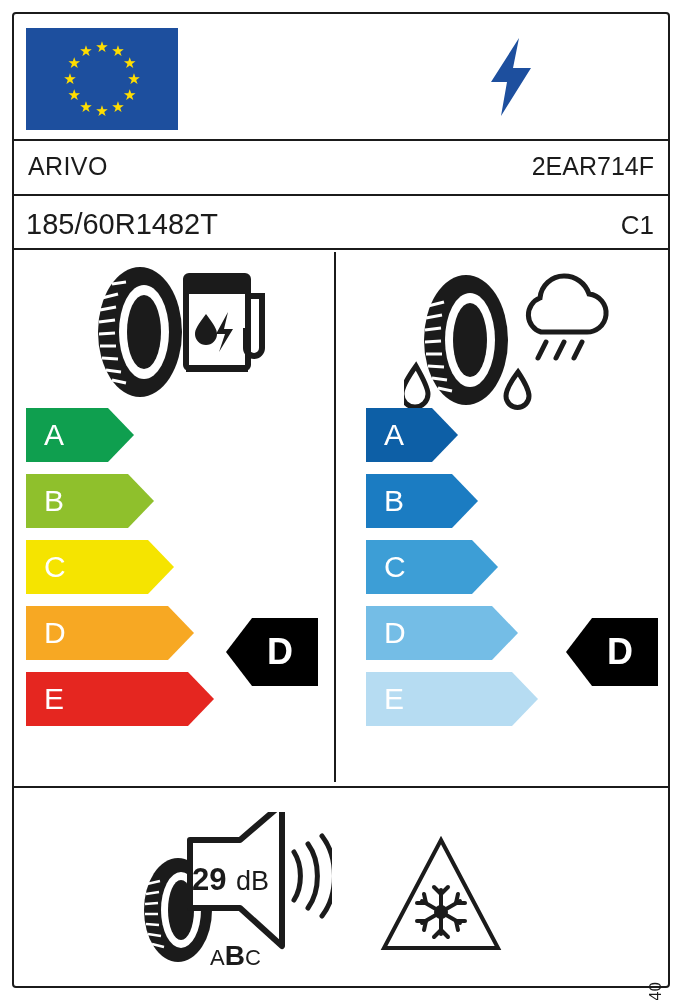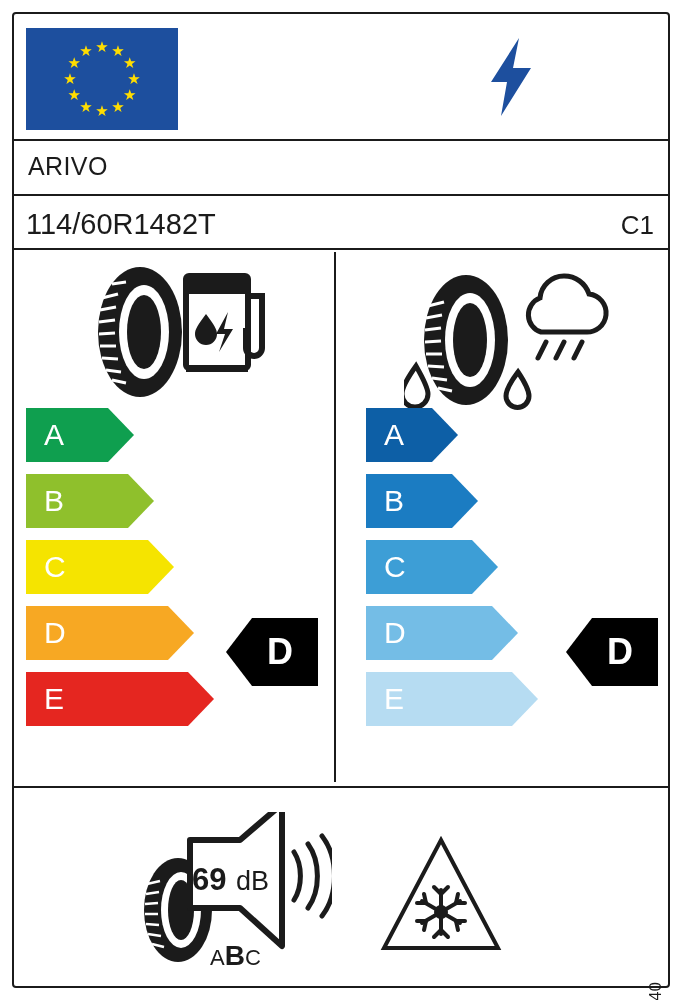--- a/index.html
+++ b/index.html
@@ -239,24 +239,25 @@
     </svg>
   </div>
 
   <div class="qr">
     <div class="qrgrid" id="qrgrid"><i style="background: rgb(17, 17, 17);"></i><i style="background: rgb(17, 17, 17);"></i><i style="background: rgb(17, 17, 17);"></i><i style="background: rgb(17, 17, 17);"></i><i style="background: rgb(17, 17, 17);"></i><i style="background: rgb(17, 17, 17);"></i><i style="background: rgb(17, 17, 17);"></i><i style="background: rgb(17, 17, 17);"></i><i style="background: rgb(17, 17, 17);"></i><i style="background: rgb(17, 17, 17);"></i><i style="background: rgb(17, 17, 17);"></i><i style="background: rgb(17, 17, 17);"></i><i style="background: rgb(17, 17, 17);"></i><i style="background: rgb(17, 17, 17);"></i><i style="background: rgb(255, 255, 255);"></i><i style="background: rgb(255, 255, 255);"></i><i style="background: rgb(17, 17, 17);"></i><i style="background: rgb(255, 255, 255);"></i><i style="background: rgb(17, 17, 17);"></i><i style="background: rgb(17, 17, 17);"></i><i style="background: rgb(17, 17, 17);"></i><i style="background: rgb(17, 17, 17);"></i><i style="background: rgb(17, 17, 17);"></i><i style="background: rgb(17, 17, 17);"></i><i style="background: rgb(17, 17, 17);"></i><i style="background: rgb(17, 17, 17);"></i><i style="background: rgb(255, 255, 255);"></i><i style="background: rgb(255, 255, 255);"></i><i style="background: rgb(255, 255, 255);"></i><i style="background: rgb(255, 255, 255);"></i><i style="background: rgb(255, 255, 255);"></i><i style="background: rgb(17, 17, 17);"></i><i style="background: rgb(17, 17, 17);"></i><i style="background: rgb(255, 255, 255);"></i><i style="background: rgb(17, 17, 17);"></i><i style="background: rgb(17, 17, 17);"></i><i style="background: rgb(17, 17, 17);"></i><i style="background: rgb(17, 17, 17);"></i><i style="background: rgb(17, 17, 17);"></i><i style="background: rgb(17, 17, 17);"></i><i style="background: rgb(255, 255, 255);"></i><i style="background: rgb(255, 255, 255);"></i><i style="background: rgb(17, 17, 17);"></i><i style="background: rgb(17, 17, 17);"></i><i style="background: rgb(255, 255, 255);"></i><i style="background: rgb(255, 255, 255);"></i><i style="background: rgb(255, 255, 255);"></i><i style="background: rgb(255, 255, 255);"></i><i style="background: rgb(255, 255, 255);"></i><i style="background: rgb(17, 17, 17);"></i><i style="background: rgb(17, 17, 17);"></i><i style="background: rgb(255, 255, 255);"></i><i style="background: rgb(17, 17, 17);"></i><i style="background: rgb(17, 17, 17);"></i><i style="background: rgb(17, 17, 17);"></i><i style="background: rgb(255, 255, 255);"></i><i style="background: rgb(17, 17, 17);"></i><i style="background: rgb(17, 17, 17);"></i><i style="background: rgb(17, 17, 17);"></i><i style="background: rgb(255, 255, 255);"></i><i style="background: rgb(255, 255, 255);"></i><i style="background: rgb(17, 17, 17);"></i><i style="background: rgb(17, 17, 17);"></i><i style="background: rgb(255, 255, 255);"></i><i style="background: rgb(255, 255, 255);"></i><i style="background: rgb(255, 255, 255);"></i><i style="background: rgb(17, 17, 17);"></i><i style="background: rgb(255, 255, 255);"></i><i style="background: rgb(17, 17, 17);"></i><i style="background: rgb(255, 255, 255);"></i><i style="background: rgb(17, 17, 17);"></i><i style="background: rgb(17, 17, 17);"></i><i style="background: rgb(17, 17, 17);"></i><i style="background: rgb(255, 255, 255);"></i><i style="background: rgb(17, 17, 17);"></i><i style="background: rgb(17, 17, 17);"></i><i style="background: rgb(255, 255, 255);"></i><i style="background: rgb(17, 17, 17);"></i><i style="background: rgb(17, 17, 17);"></i><i style="background: rgb(17, 17, 17);"></i><i style="background: rgb(255, 255, 255);"></i><i style="background: rgb(17, 17, 17);"></i><i style="background: rgb(255, 255, 255);"></i><i style="background: rgb(17, 17, 17);"></i><i style="background: rgb(17, 17, 17);"></i><i style="background: rgb(255, 255, 255);"></i><i style="background: rgb(255, 255, 255);"></i><i style="background: rgb(255, 255, 255);"></i><i style="background: rgb(255, 255, 255);"></i><i style="background: rgb(255, 255, 255);"></i><i style="background: rgb(17, 17, 17);"></i><i style="background: rgb(255, 255, 255);"></i><i style="background: rgb(255, 255, 255);"></i><i style="background: rgb(17, 17, 17);"></i><i style="background: rgb(255, 255, 255);"></i><i style="background: rgb(17, 17, 17);"></i><i style="background: rgb(17, 17, 17);"></i><i style="background: rgb(17, 17, 17);"></i><i style="background: rgb(255, 255, 255);"></i><i style="background: rgb(17, 17, 17);"></i><i style="background: rgb(17, 17, 17);"></i><i style="background: rgb(255, 255, 255);"></i><i style="background: rgb(17, 17, 17);"></i><i style="background: rgb(17, 17, 17);"></i><i style="background: rgb(17, 17, 17);"></i><i style="background: rgb(255, 255, 255);"></i><i style="background: rgb(17, 17, 17);"></i><i style="background: rgb(255, 255, 255);"></i><i style="background: rgb(17, 17, 17);"></i><i style="background: rgb(255, 255, 255);"></i><i style="background: rgb(17, 17, 17);"></i><i style="background: rgb(17, 17, 17);"></i><i style="background: rgb(255, 255, 255);"></i><i style="background: rgb(17, 17, 17);"></i><i style="background: rgb(17, 17, 17);"></i><i style="background: rgb(17, 17, 17);"></i><i style="background: rgb(17, 17, 17);"></i><i style="background: rgb(17, 17, 17);"></i><i style="background: rgb(17, 17, 17);"></i><i style="background: rgb(255, 255, 255);"></i><i style="background: rgb(17, 17, 17);"></i><i style="background: rgb(17, 17, 17);"></i><i style="background: rgb(17, 17, 17);"></i><i style="background: rgb(255, 255, 255);"></i><i style="background: rgb(17, 17, 17);"></i><i style="background: rgb(17, 17, 17);"></i><i style="background: rgb(255, 255, 255);"></i><i style="background: rgb(255, 255, 255);"></i><i style="background: rgb(255, 255, 255);"></i><i style="background: rgb(255, 255, 255);"></i><i style="background: rgb(255, 255, 255);"></i><i style="background: rgb(17, 17, 17);"></i><i style="background: rgb(255, 255, 255);"></i><i style="background: rgb(17, 17, 17);"></i><i style="background: rgb(17, 17, 17);"></i><i style="background: rgb(255, 255, 255);"></i><i style="background: rgb(255, 255, 255);"></i><i style="background: rgb(17, 17, 17);"></i><i style="background: rgb(255, 255, 255);"></i><i style="background: rgb(255, 255, 255);"></i><i style="background: rgb(17, 17, 17);"></i><i style="background: rgb(17, 17, 17);"></i><i style="background: rgb(17, 17, 17);"></i><i style="background: rgb(17, 17, 17);"></i><i style="background: rgb(255, 255, 255);"></i><i style="background: rgb(255, 255, 255);"></i><i style="background: rgb(255, 255, 255);"></i><i style="background: rgb(255, 255, 255);"></i><i style="background: rgb(255, 255, 255);"></i><i style="background: rgb(17, 17, 17);"></i><i style="background: rgb(17, 17, 17);"></i><i style="background: rgb(17, 17, 17);"></i><i style="background: rgb(17, 17, 17);"></i><i style="background: rgb(17, 17, 17);"></i><i style="background: rgb(17, 17, 17);"></i><i style="background: rgb(17, 17, 17);"></i><i style="background: rgb(17, 17, 17);"></i><i style="background: rgb(17, 17, 17);"></i><i style="background: rgb(255, 255, 255);"></i><i style="background: rgb(255, 255, 255);"></i><i style="background: rgb(255, 255, 255);"></i><i style="background: rgb(255, 255, 255);"></i><i style="background: rgb(255, 255, 255);"></i><i style="background: rgb(17, 17, 17);"></i><i style="background: rgb(17, 17, 17);"></i><i style="background: rgb(17, 17, 17);"></i><i style="background: rgb(17, 17, 17);"></i><i style="background: rgb(17, 17, 17);"></i><i style="background: rgb(17, 17, 17);"></i><i style="background: rgb(17, 17, 17);"></i><i style="background: rgb(17, 17, 17);"></i><i style="background: rgb(17, 17, 17);"></i><i style="background: rgb(17, 17, 17);"></i><i style="background: rgb(17, 17, 17);"></i><i style="background: rgb(17, 17, 17);"></i><i style="background: rgb(255, 255, 255);"></i><i style="background: rgb(17, 17, 17);"></i><i style="background: rgb(17, 17, 17);"></i><i style="background: rgb(255, 255, 255);"></i><i style="background: rgb(17, 17, 17);"></i><i style="background: rgb(17, 17, 17);"></i><i style="background: rgb(17, 17, 17);"></i><i style="background: rgb(255, 255, 255);"></i><i style="background: rgb(255, 255, 255);"></i><i style="background: rgb(17, 17, 17);"></i><i style="background: rgb(255, 255, 255);"></i><i style="background: rgb(255, 255, 255);"></i><i style="background: rgb(17, 17, 17);"></i><i style="background: rgb(17, 17, 17);"></i><i style="background: rgb(17, 17, 17);"></i><i style="background: rgb(17, 17, 17);"></i><i style="background: rgb(255, 255, 255);"></i><i style="background: rgb(255, 255, 255);"></i><i style="background: rgb(255, 255, 255);"></i><i style="background: rgb(255, 255, 255);"></i><i style="background: rgb(255, 255, 255);"></i><i style="background: rgb(255, 255, 255);"></i><i style="background: rgb(17, 17, 17);"></i><i style="background: rgb(17, 17, 17);"></i><i style="background: rgb(255, 255, 255);"></i><i style="background: rgb(255, 255, 255);"></i><i style="background: rgb(255, 255, 255);"></i><i style="background: rgb(255, 255, 255);"></i><i style="background: rgb(255, 255, 255);"></i><i style="background: rgb(17, 17, 17);"></i><i style="background: rgb(17, 17, 17);"></i><i style="background: rgb(255, 255, 255);"></i><i style="background: rgb(255, 255, 255);"></i><i style="background: rgb(17, 17, 17);"></i><i style="background: rgb(17, 17, 17);"></i><i style="background: rgb(17, 17, 17);"></i><i style="background: rgb(255, 255, 255);"></i><i style="background: rgb(17, 17, 17);"></i><i style="background: rgb(255, 255, 255);"></i><i style="background: rgb(17, 17, 17);"></i><i style="background: rgb(17, 17, 17);"></i><i style="background: rgb(17, 17, 17);"></i><i style="background: rgb(255, 255, 255);"></i><i style="background: rgb(255, 255, 255);"></i><i style="background: rgb(255, 255, 255);"></i><i style="background: rgb(255, 255, 255);"></i><i style="background: rgb(17, 17, 17);"></i><i style="background: rgb(255, 255, 255);"></i><i style="background: rgb(255, 255, 255);"></i><i style="background: rgb(17, 17, 17);"></i><i style="background: rgb(255, 255, 255);"></i><i style="background: rgb(255, 255, 255);"></i><i style="background: rgb(17, 17, 17);"></i><i style="background: rgb(255, 255, 255);"></i><i style="background: rgb(17, 17, 17);"></i><i style="background: rgb(17, 17, 17);"></i><i style="background: rgb(255, 255, 255);"></i><i style="background: rgb(17, 17, 17);"></i><i style="background: rgb(255, 255, 255);"></i><i style="background: rgb(17, 17, 17);"></i><i style="background: rgb(255, 255, 255);"></i><i style="background: rgb(255, 255, 255);"></i><i style="background: rgb(255, 255, 255);"></i><i style="background: rgb(255, 255, 255);"></i><i style="background: rgb(17, 17, 17);"></i><i style="background: rgb(17, 17, 17);"></i><i style="background: rgb(17, 17, 17);"></i><i style="background: rgb(17, 17, 17);"></i><i style="background: rgb(17, 17, 17);"></i><i style="background: rgb(255, 255, 255);"></i><i style="background: rgb(255, 255, 255);"></i><i style="background: rgb(255, 255, 255);"></i><i style="background: rgb(17, 17, 17);"></i><i style="background: rgb(17, 17, 17);"></i><i style="background: rgb(255, 255, 255);"></i><i style="background: rgb(255, 255, 255);"></i><i style="background: rgb(255, 255, 255);"></i><i style="background: rgb(255, 255, 255);"></i><i style="background: rgb(17, 17, 17);"></i><i style="background: rgb(17, 17, 17);"></i><i style="background: rgb(17, 17, 17);"></i><i style="background: rgb(255, 255, 255);"></i><i style="background: rgb(17, 17, 17);"></i><i style="background: rgb(255, 255, 255);"></i><i style="background: rgb(255, 255, 255);"></i><i style="background: rgb(255, 255, 255);"></i><i style="background: rgb(17, 17, 17);"></i><i style="background: rgb(17, 17, 17);"></i><i style="background: rgb(255, 255, 255);"></i><i style="background: rgb(255, 255, 255);"></i><i style="background: rgb(255, 255, 255);"></i><i style="background: rgb(17, 17, 17);"></i><i style="background: rgb(255, 255, 255);"></i><i style="background: rgb(17, 17, 17);"></i><i style="background: rgb(17, 17, 17);"></i><i style="background: rgb(17, 17, 17);"></i><i style="background: rgb(255, 255, 255);"></i><i style="background: rgb(255, 255, 255);"></i><i style="background: rgb(255, 255, 255);"></i><i style="background: rgb(17, 17, 17);"></i><i style="background: rgb(255, 255, 255);"></i><i style="background: rgb(255, 255, 255);"></i><i style="background: rgb(17, 17, 17);"></i><i style="background: rgb(255, 255, 255);"></i><i style="background: rgb(255, 255, 255);"></i><i style="background: rgb(17, 17, 17);"></i><i style="background: rgb(255, 255, 255);"></i><i style="background: rgb(17, 17, 17);"></i><i style="background: rgb(255, 255, 255);"></i><i style="background: rgb(17, 17, 17);"></i><i style="background: rgb(17, 17, 17);"></i><i style="background: rgb(17, 17, 17);"></i><i style="background: rgb(255, 255, 255);"></i><i style="background: rgb(17, 17, 17);"></i><i style="background: rgb(17, 17, 17);"></i><i style="background: rgb(255, 255, 255);"></i><i style="background: rgb(255, 255, 255);"></i><i style="background: rgb(17, 17, 17);"></i><i style="background: rgb(255, 255, 255);"></i><i style="background: rgb(255, 255, 255);"></i><i style="background: rgb(17, 17, 17);"></i><i style="background: rgb(17, 17, 17);"></i><i style="background: rgb(17, 17, 17);"></i><i style="background: rgb(255, 255, 255);"></i><i style="background: rgb(17, 17, 17);"></i><i style="background: rgb(17, 17, 17);"></i><i style="background: rgb(17, 17, 17);"></i><i style="background: rgb(17, 17, 17);"></i><i style="background: rgb(17, 17, 17);"></i><i style="background: rgb(255, 255, 255);"></i><i style="background: rgb(255, 255, 255);"></i><i style="background: rgb(255, 255, 255);"></i><i style="background: rgb(255, 255, 255);"></i><i style="background: rgb(255, 255, 255);"></i><i style="background: rgb(17, 17, 17);"></i><i style="background: rgb(255, 255, 255);"></i><i style="background: rgb(17, 17, 17);"></i><i style="background: rgb(255, 255, 255);"></i><i style="background: rgb(17, 17, 17);"></i><i style="background: rgb(255, 255, 255);"></i><i style="background: rgb(17, 17, 17);"></i><i style="background: rgb(255, 255, 255);"></i><i style="background: rgb(17, 17, 17);"></i><i style="background: rgb(255, 255, 255);"></i><i style="background: rgb(17, 17, 17);"></i><i style="background: rgb(17, 17, 17);"></i><i style="background: rgb(255, 255, 255);"></i><i style="background: rgb(17, 17, 17);"></i><i style="background: rgb(17, 17, 17);"></i><i style="background: rgb(17, 17, 17);"></i><i style="background: rgb(255, 255, 255);"></i><i style="background: rgb(255, 255, 255);"></i><i style="background: rgb(255, 255, 255);"></i><i style="background: rgb(17, 17, 17);"></i><i style="background: rgb(255, 255, 255);"></i><i style="background: rgb(255, 255, 255);"></i><i style="background: rgb(255, 255, 255);"></i><i style="background: rgb(255, 255, 255);"></i><i style="background: rgb(17, 17, 17);"></i><i style="background: rgb(17, 17, 17);"></i><i style="background: rgb(17, 17, 17);"></i><i style="background: rgb(17, 17, 17);"></i><i style="background: rgb(17, 17, 17);"></i><i style="background: rgb(255, 255, 255);"></i><i style="background: rgb(255, 255, 255);"></i><i style="background: rgb(255, 255, 255);"></i><i style="background: rgb(255, 255, 255);"></i><i style="background: rgb(255, 255, 255);"></i><i style="background: rgb(255, 255, 255);"></i><i style="background: rgb(255, 255, 255);"></i><i style="background: rgb(17, 17, 17);"></i><i style="background: rgb(255, 255, 255);"></i><i style="background: rgb(255, 255, 255);"></i><i style="background: rgb(17, 17, 17);"></i><i style="background: rgb(255, 255, 255);"></i><i style="background: rgb(255, 255, 255);"></i><i style="background: rgb(255, 255, 255);"></i><i style="background: rgb(17, 17, 17);"></i><i style="background: rgb(255, 255, 255);"></i><i style="background: rgb(255, 255, 255);"></i><i style="background: rgb(255, 255, 255);"></i><i style="background: rgb(17, 17, 17);"></i><i style="background: rgb(255, 255, 255);"></i><i style="background: rgb(17, 17, 17);"></i><i style="background: rgb(17, 17, 17);"></i><i style="background: rgb(255, 255, 255);"></i><i style="background: rgb(17, 17, 17);"></i><i style="background: rgb(17, 17, 17);"></i><i style="background: rgb(17, 17, 17);"></i><i style="background: rgb(17, 17, 17);"></i><i style="background: rgb(17, 17, 17);"></i><i style="background: rgb(255, 255, 255);"></i><i style="background: rgb(17, 17, 17);"></i><i style="background: rgb(17, 17, 17);"></i><i style="background: rgb(17, 17, 17);"></i><i style="background: rgb(255, 255, 255);"></i><i style="background: rgb(17, 17, 17);"></i><i style="background: rgb(255, 255, 255);"></i><i style="background: rgb(17, 17, 17);"></i><i style="background: rgb(255, 255, 255);"></i><i style="background: rgb(255, 255, 255);"></i><i style="background: rgb(17, 17, 17);"></i><i style="background: rgb(255, 255, 255);"></i><i style="background: rgb(255, 255, 255);"></i><i style="background: rgb(255, 255, 255);"></i><i style="background: rgb(17, 17, 17);"></i><i style="background: rgb(17, 17, 17);"></i><i style="background: rgb(17, 17, 17);"></i><i style="background: rgb(255, 255, 255);"></i><i style="background: rgb(17, 17, 17);"></i><i style="background: rgb(17, 17, 17);"></i><i style="background: rgb(255, 255, 255);"></i><i style="background: rgb(17, 17, 17);"></i><i style="background: rgb(17, 17, 17);"></i><i style="background: rgb(17, 17, 17);"></i><i style="background: rgb(255, 255, 255);"></i><i style="background: rgb(255, 255, 255);"></i><i style="background: rgb(17, 17, 17);"></i><i style="background: rgb(17, 17, 17);"></i><i style="background: rgb(255, 255, 255);"></i><i style="background: rgb(17, 17, 17);"></i><i style="background: rgb(255, 255, 255);"></i><i style="background: rgb(255, 255, 255);"></i><i style="background: rgb(255, 255, 255);"></i><i style="background: rgb(255, 255, 255);"></i><i style="background: rgb(17, 17, 17);"></i><i style="background: rgb(17, 17, 17);"></i><i style="background: rgb(17, 17, 17);"></i><i style="background: rgb(17, 17, 17);"></i><i style="background: rgb(255, 255, 255);"></i><i style="background: rgb(255, 255, 255);"></i><i style="background: rgb(17, 17, 17);"></i><i style="background: rgb(255, 255, 255);"></i><i style="background: rgb(17, 17, 17);"></i><i style="background: rgb(255, 255, 255);"></i><i style="background: rgb(17, 17, 17);"></i><i style="background: rgb(17, 17, 17);"></i><i style="background: rgb(17, 17, 17);"></i><i style="background: rgb(255, 255, 255);"></i><i style="background: rgb(17, 17, 17);"></i><i style="background: rgb(17, 17, 17);"></i><i style="background: rgb(255, 255, 255);"></i><i style="background: rgb(255, 255, 255);"></i><i style="background: rgb(255, 255, 255);"></i><i style="background: rgb(255, 255, 255);"></i><i style="background: rgb(255, 255, 255);"></i><i style="background: rgb(255, 255, 255);"></i><i style="background: rgb(17, 17, 17);"></i><i style="background: rgb(17, 17, 17);"></i><i style="background: rgb(17, 17, 17);"></i><i style="background: rgb(255, 255, 255);"></i><i style="background: rgb(255, 255, 255);"></i><i style="background: rgb(17, 17, 17);"></i><i style="background: rgb(17, 17, 17);"></i><i style="background: rgb(17, 17, 17);"></i><i style="background: rgb(17, 17, 17);"></i><i style="background: rgb(255, 255, 255);"></i><i style="background: rgb(17, 17, 17);"></i><i style="background: rgb(17, 17, 17);"></i><i style="background: rgb(255, 255, 255);"></i><i style="background: rgb(17, 17, 17);"></i><i style="background: rgb(255, 255, 255);"></i><i style="background: rgb(17, 17, 17);"></i><i style="background: rgb(255, 255, 255);"></i><i style="background: rgb(17, 17, 17);"></i><i style="background: rgb(17, 17, 17);"></i><i style="background: rgb(17, 17, 17);"></i><i style="background: rgb(17, 17, 17);"></i><i style="background: rgb(255, 255, 255);"></i><i style="background: rgb(17, 17, 17);"></i><i style="background: rgb(17, 17, 17);"></i><i style="background: rgb(255, 255, 255);"></i><i style="background: rgb(255, 255, 255);"></i><i style="background: rgb(255, 255, 255);"></i><i style="background: rgb(255, 255, 255);"></i><i style="background: rgb(17, 17, 17);"></i><i style="background: rgb(17, 17, 17);"></i><i style="background: rgb(17, 17, 17);"></i><i style="background: rgb(17, 17, 17);"></i><i style="background: rgb(17, 17, 17);"></i><i style="background: rgb(17, 17, 17);"></i><i style="background: rgb(17, 17, 17);"></i><i style="background: rgb(255, 255, 255);"></i><i style="background: rgb(255, 255, 255);"></i><i style="background: rgb(255, 255, 255);"></i><i style="background: rgb(17, 17, 17);"></i><i style="background: rgb(255, 255, 255);"></i><i style="background: rgb(255, 255, 255);"></i><i style="background: rgb(255, 255, 255);"></i><i style="background: rgb(255, 255, 255);"></i><i style="background: rgb(17, 17, 17);"></i><i style="background: rgb(255, 255, 255);"></i><i style="background: rgb(255, 255, 255);"></i><i style="background: rgb(255, 255, 255);"></i><i style="background: rgb(17, 17, 17);"></i><i style="background: rgb(17, 17, 17);"></i><i style="background: rgb(255, 255, 255);"></i><i style="background: rgb(17, 17, 17);"></i><i style="background: rgb(17, 17, 17);"></i><i style="background: rgb(255, 255, 255);"></i><i style="background: rgb(17, 17, 17);"></i><i style="background: rgb(255, 255, 255);"></i><i style="background: rgb(255, 255, 255);"></i><i style="background: rgb(255, 255, 255);"></i><i style="background: rgb(255, 255, 255);"></i><i style="background: rgb(255, 255, 255);"></i><i style="background: rgb(17, 17, 17);"></i><i style="background: rgb(17, 17, 17);"></i><i style="background: rgb(17, 17, 17);"></i><i style="background: rgb(17, 17, 17);"></i><i style="background: rgb(255, 255, 255);"></i><i style="background: rgb(255, 255, 255);"></i><i style="background: rgb(255, 255, 255);"></i><i style="background: rgb(255, 255, 255);"></i><i style="background: rgb(17, 17, 17);"></i><i style="background: rgb(17, 17, 17);"></i><i style="background: rgb(255, 255, 255);"></i><i style="background: rgb(17, 17, 17);"></i><i style="background: rgb(17, 17, 17);"></i><i style="background: rgb(17, 17, 17);"></i><i style="background: rgb(17, 17, 17);"></i><i style="background: rgb(255, 255, 255);"></i><i style="background: rgb(255, 255, 255);"></i><i style="background: rgb(255, 255, 255);"></i><i style="background: rgb(17, 17, 17);"></i><i style="background: rgb(17, 17, 17);"></i><i style="background: rgb(255, 255, 255);"></i><i style="background: rgb(17, 17, 17);"></i><i style="background: rgb(17, 17, 17);"></i><i style="background: rgb(17, 17, 17);"></i><i style="background: rgb(255, 255, 255);"></i><i style="background: rgb(17, 17, 17);"></i><i style="background: rgb(255, 255, 255);"></i><i style="background: rgb(255, 255, 255);"></i><i style="background: rgb(17, 17, 17);"></i><i style="background: rgb(17, 17, 17);"></i><i style="background: rgb(17, 17, 17);"></i><i style="background: rgb(17, 17, 17);"></i><i style="background: rgb(255, 255, 255);"></i><i style="background: rgb(255, 255, 255);"></i><i style="background: rgb(255, 255, 255);"></i><i style="background: rgb(255, 255, 255);"></i><i style="background: rgb(255, 255, 255);"></i><i style="background: rgb(255, 255, 255);"></i><i style="background: rgb(255, 255, 255);"></i><i style="background: rgb(17, 17, 17);"></i><i style="background: rgb(17, 17, 17);"></i><i style="background: rgb(17, 17, 17);"></i><i style="background: rgb(17, 17, 17);"></i><i style="background: rgb(255, 255, 255);"></i><i style="background: rgb(17, 17, 17);"></i><i style="background: rgb(255, 255, 255);"></i><i style="background: rgb(17, 17, 17);"></i><i style="background: rgb(17, 17, 17);"></i><i style="background: rgb(17, 17, 17);"></i><i style="background: rgb(255, 255, 255);"></i><i style="background: rgb(17, 17, 17);"></i><i style="background: rgb(255, 255, 255);"></i><i style="background: rgb(17, 17, 17);"></i><i style="background: rgb(17, 17, 17);"></i><i style="background: rgb(255, 255, 255);"></i><i style="background: rgb(255, 255, 255);"></i><i style="background: rgb(255, 255, 255);"></i><i style="background: rgb(255, 255, 255);"></i><i style="background: rgb(255, 255, 255);"></i><i style="background: rgb(255, 255, 255);"></i><i style="background: rgb(255, 255, 255);"></i><i style="background: rgb(255, 255, 255);"></i><i style="background: rgb(17, 17, 17);"></i><i style="background: rgb(255, 255, 255);"></i><i style="background: rgb(255, 255, 255);"></i><i style="background: rgb(255, 255, 255);"></i><i style="background: rgb(17, 17, 17);"></i><i style="background: rgb(255, 255, 255);"></i><i style="background: rgb(255, 255, 255);"></i><i style="background: rgb(17, 17, 17);"></i><i style="background: rgb(255, 255, 255);"></i><i style="background: rgb(17, 17, 17);"></i><i style="background: rgb(17, 17, 17);"></i><i style="background: rgb(17, 17, 17);"></i><i style="background: rgb(255, 255, 255);"></i><i style="background: rgb(17, 17, 17);"></i><i style="background: rgb(255, 255, 255);"></i><i style="background: rgb(17, 17, 17);"></i><i style="background: rgb(255, 255, 255);"></i><i style="background: rgb(17, 17, 17);"></i><i style="background: rgb(17, 17, 17);"></i><i style="background: rgb(255, 255, 255);"></i><i style="background: rgb(17, 17, 17);"></i><i style="background: rgb(255, 255, 255);"></i><i style="background: rgb(17, 17, 17);"></i><i style="background: rgb(17, 17, 17);"></i><i style="background: rgb(17, 17, 17);"></i><i style="background: rgb(17, 17, 17);"></i><i style="background: rgb(17, 17, 17);"></i><i style="background: rgb(17, 17, 17);"></i><i style="background: rgb(17, 17, 17);"></i><i style="background: rgb(17, 17, 17);"></i><i style="background: rgb(255, 255, 255);"></i><i style="background: rgb(255, 255, 255);"></i><i style="background: rgb(17, 17, 17);"></i><i style="background: rgb(255, 255, 255);"></i><i style="background: rgb(255, 255, 255);"></i><i style="background: rgb(255, 255, 255);"></i><i style="background: rgb(255, 255, 255);"></i><i style="background: rgb(255, 255, 255);"></i><i style="background: rgb(17, 17, 17);"></i><i style="background: rgb(255, 255, 255);"></i><i style="background: rgb(17, 17, 17);"></i><i style="background: rgb(255, 255, 255);"></i><i style="background: rgb(255, 255, 255);"></i><i style="background: rgb(255, 255, 255);"></i><i style="background: rgb(17, 17, 17);"></i><i style="background: rgb(17, 17, 17);"></i><i style="background: rgb(17, 17, 17);"></i><i style="background: rgb(255, 255, 255);"></i><i style="background: rgb(255, 255, 255);"></i><i style="background: rgb(255, 255, 255);"></i><i style="background: rgb(17, 17, 17);"></i><i style="background: rgb(17, 17, 17);"></i><i style="background: rgb(17, 17, 17);"></i><i style="background: rgb(17, 17, 17);"></i><i style="background: rgb(17, 17, 17);"></i><i style="background: rgb(255, 255, 255);"></i><i style="background: rgb(17, 17, 17);"></i><i style="background: rgb(17, 17, 17);"></i><i style="background: rgb(17, 17, 17);"></i><i style="background: rgb(17, 17, 17);"></i><i style="background: rgb(17, 17, 17);"></i><i style="background: rgb(17, 17, 17);"></i><i style="background: rgb(17, 17, 17);"></i><i style="background: rgb(17, 17, 17);"></i><i style="background: rgb(255, 255, 255);"></i><i style="background: rgb(255, 255, 255);"></i><i style="background: rgb(255, 255, 255);"></i><i style="background: rgb(255, 255, 255);"></i><i style="background: rgb(255, 255, 255);"></i><i style="background: rgb(17, 17, 17);"></i><i style="background: rgb(17, 17, 17);"></i><i style="background: rgb(17, 17, 17);"></i><i style="background: rgb(17, 17, 17);"></i><i style="background: rgb(255, 255, 255);"></i><i style="background: rgb(255, 255, 255);"></i><i style="background: rgb(255, 255, 255);"></i><i style="background: rgb(255, 255, 255);"></i><i style="background: rgb(17, 17, 17);"></i><i style="background: rgb(255, 255, 255);"></i><i style="background: rgb(255, 255, 255);"></i><i style="background: rgb(17, 17, 17);"></i><i style="background: rgb(17, 17, 17);"></i></div>
   </div>
 
   <div class="hline" style="left:14px; top:139px; width:654px; height:2px;"></div>
 
   <div class="brand">ARIVO</div>
+  <div class="code">2EAR714F</div>
 
   <div class="hline" style="left:14px; top:194px; width:654px; height:2px;"></div>
 
-  <div class="size">114/60R1482T</div>
+  <div class="size">185/60R1482T</div>
   <div class="tyreclass">C1</div>
 
   <div class="hline" style="left:14px; top:248px; width:654px; height:2px;"></div>
 
   <div class="vline" style="left:334px; top:252px; height:530px;"></div>
 
   <div class="hline" style="left:14px; top:786px; width:654px; height:2px;"></div>
 
   <div class="pict" style="left:88px; top:262px;">
     <svg width="180" height="140" viewBox="0 0 180 140">
@@ -411,21 +412,21 @@
       <g>
         <path d="M58 28 L58 96 L108 96 L150 134 L150 -8 L108 28 Z" fill="#ffffff" stroke="#1b1b1b" stroke-width="6" stroke-linejoin="round"></path>
         <g stroke="#1b1b1b" stroke-width="5" fill="none" stroke-linecap="round">
           <path d="M162 40 a22 34 0 0 1 0 48"></path>
           <path d="M176 32 a30 44 0 0 1 0 64"></path>
           <path d="M190 24 a38 54 0 0 1 0 80"></path>
         </g>
       </g>
     </svg>
   </div>
-  <div class="db-value" style="left:192px; top:862px;">69</div>
+  <div class="db-value" style="left:192px; top:862px;">29</div>
   <div class="db-unit" style="left:236px; top:866px;">dB</div>
   <div class="abc" style="left:210px; top:940px;">
     <span>A</span><b>B</b><span>C</span>
   </div>
 
   <div class="pict" style="left:376px; top:830px;">
     <svg width="130" height="130" viewBox="0 0 130 130">
       <path d="M65 10 L122 118 L8 118 Z" fill="none" stroke="#1b1b1b" stroke-width="4"></path>
       <g stroke="#1b1b1b" stroke-width="4" stroke-linecap="round">
         <path d="M65 60 L65 104"></path>

